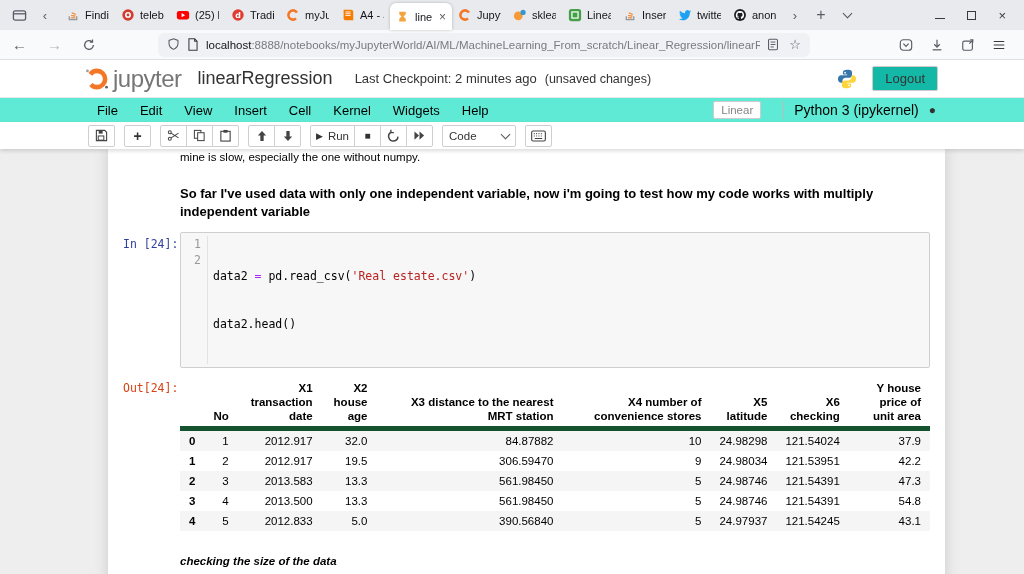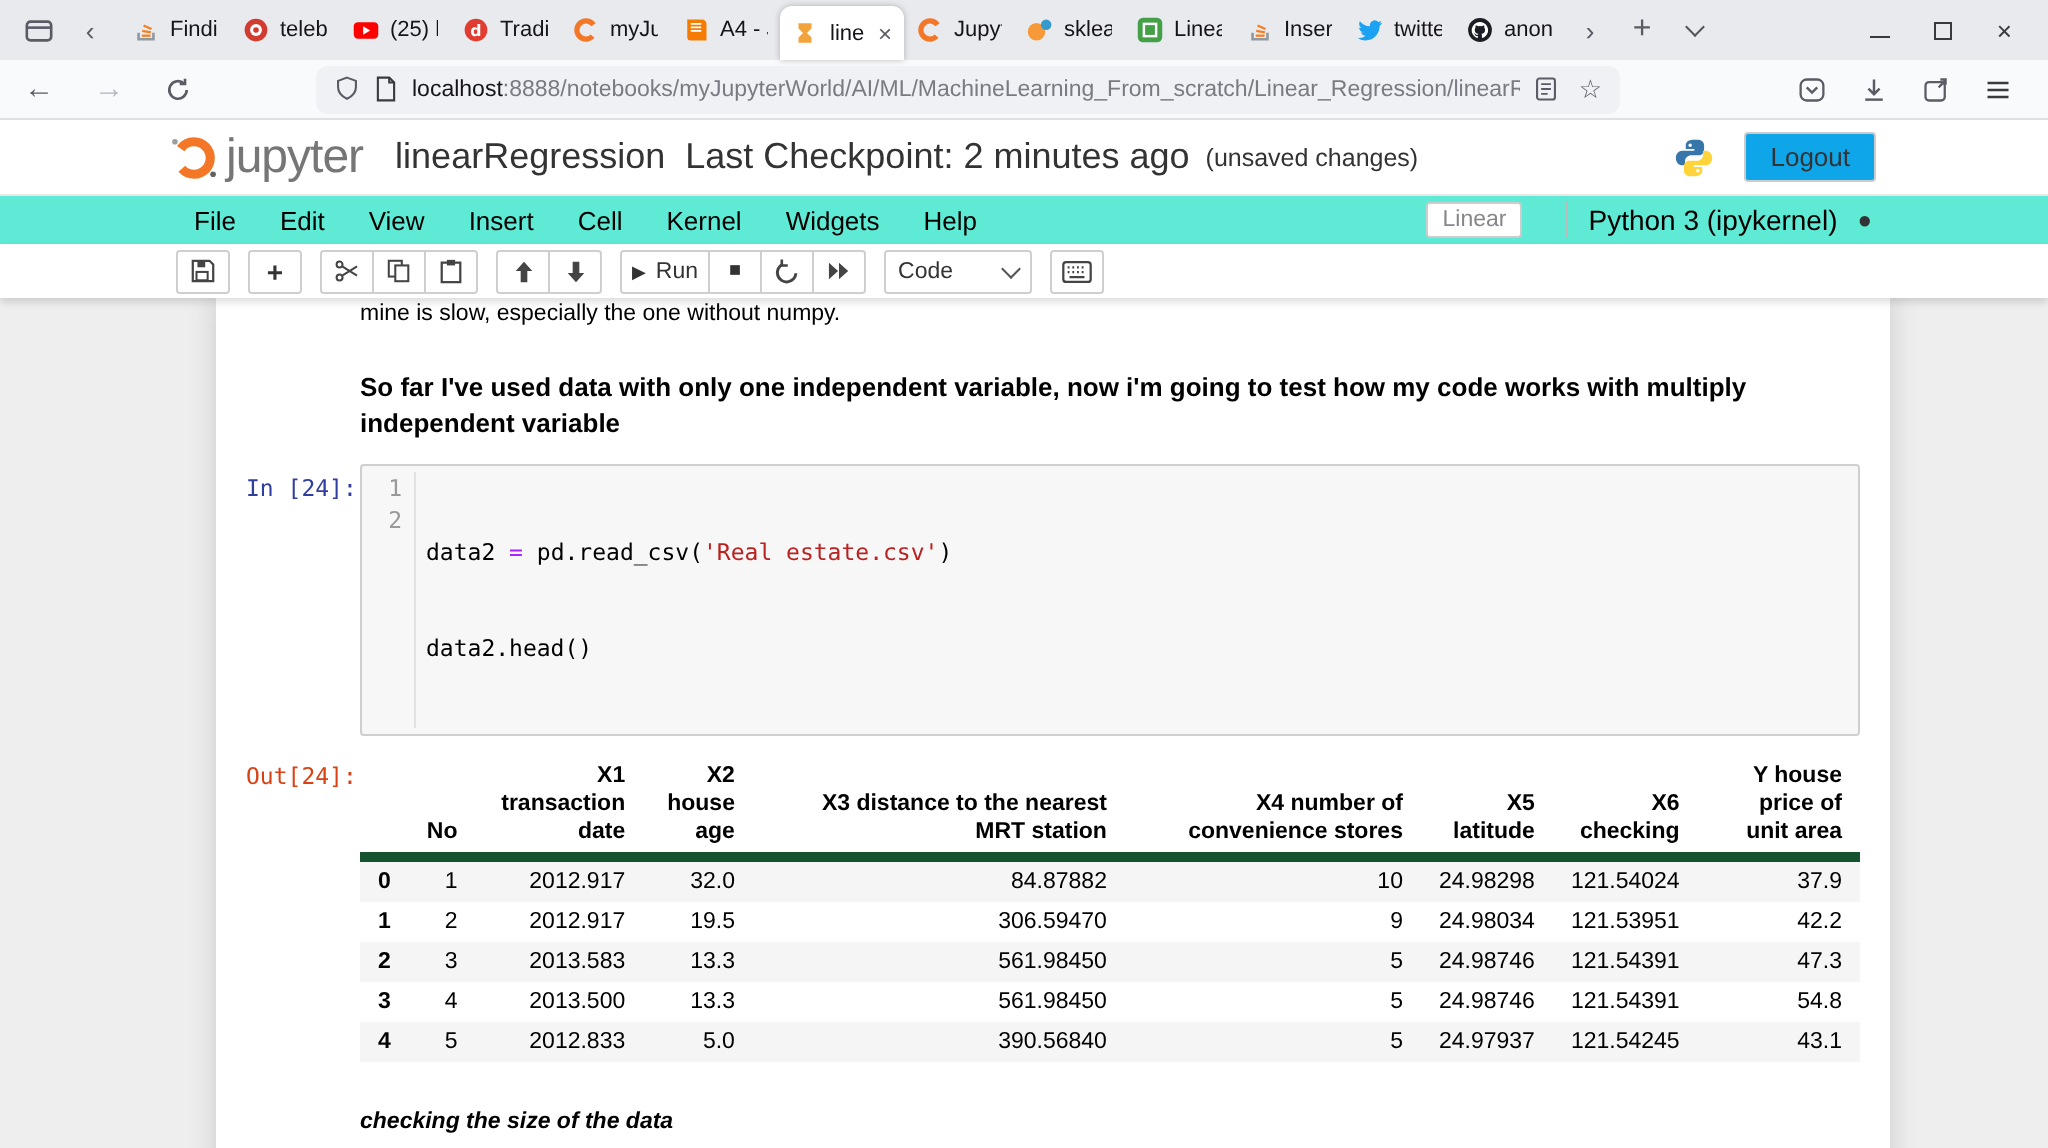--- a/index.html
+++ b/index.html
@@ -37,24 +37,24 @@
   .url-right { display:flex; gap:10px; align-items:center; }
   .star { color:#5b5b66; font-size:13px; }
   .nav-right { margin-left:auto; display:flex; gap:17px; align-items:center; padding-right:6px; }
 
   
   .nb-header { height:38px; background:#fff; border-bottom:1px solid #e7e7e7; display:flex;
     align-items:center; padding-left:84px; }
   .jlogo { display:flex; align-items:center; gap:3px; }
   .jlogo-text { font-size:24px; color:#767677; letter-spacing:-0.5px; }
   .nb-title { font-size:18px; color:#333; margin-left:16px; }
-  .nb-checkpoint { font-size:18px; color:#333; margin-left:10px; }
+  .nb-checkpoint { font-size:13px; color:#333; margin-left:22px; }
   .nb-autosave { font-size:12.5px; color:#333; margin-left:8px; }
   .spacer { flex:1; }
-  .logout-btn { border:1px solid #ccc; border-radius:2px; background:#0ea5e9; color:#333;
+  .logout-btn { border:1px solid #ccc; border-radius:2px; background:#14b8a6; color:#333;
     font-size:13px; padding:4px 12px; margin-left:14px; margin-right:86px; }
 
   
   .nb-menubar { height:24px; display:flex; align-items:center; padding-left:86px; background:#5eead4; }
   .menu-item { font-size:13px; color:#000; padding:0 11px; }
   .kernel-area { margin-left:auto; display:flex; align-items:center; margin-right:88px; gap:10px; }
   .trusted-btn { border:1px solid #ccc; border-radius:2px; color:#878787; background:#fff;
     font-size:11.5px; padding:2px 7px; margin-right:12px; }
   .kernel-divider { width:1px; height:18px; background:#bbb; }
   .kernel-name { font-size:14px; color:#000; }

